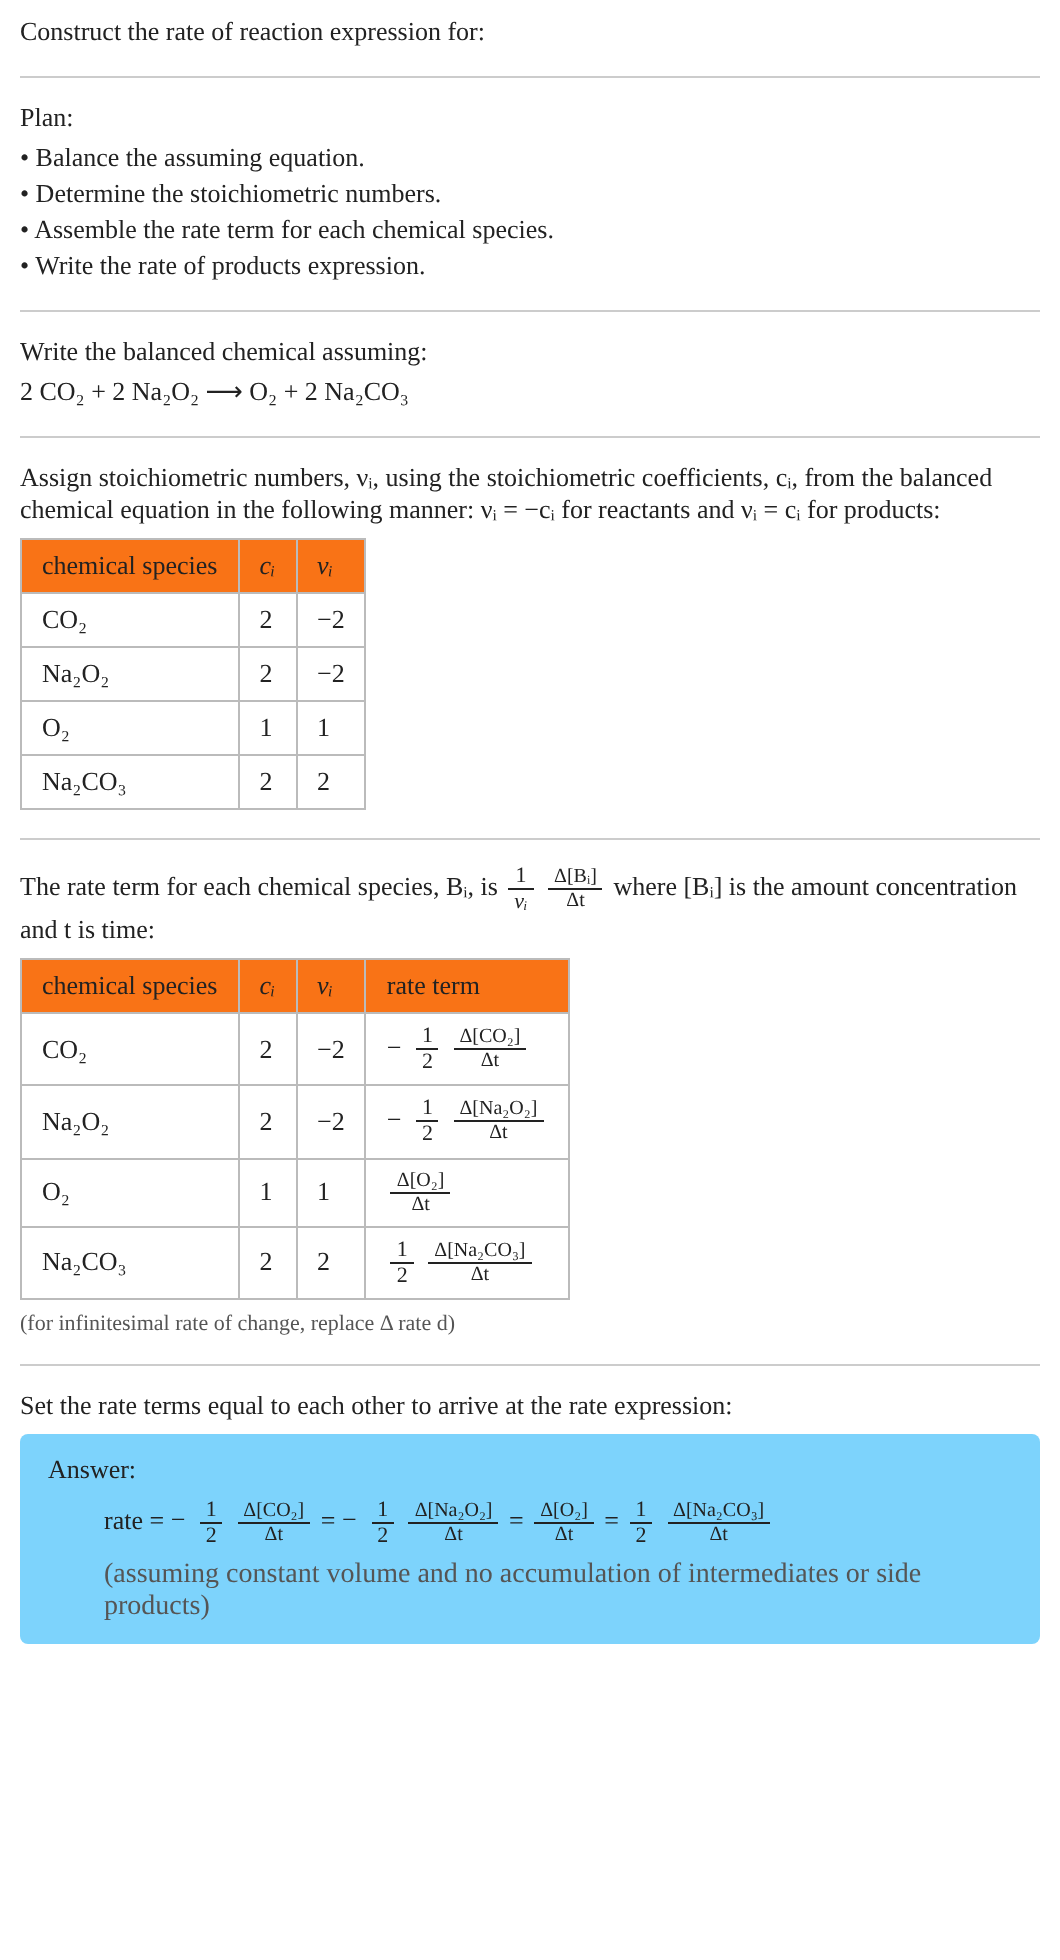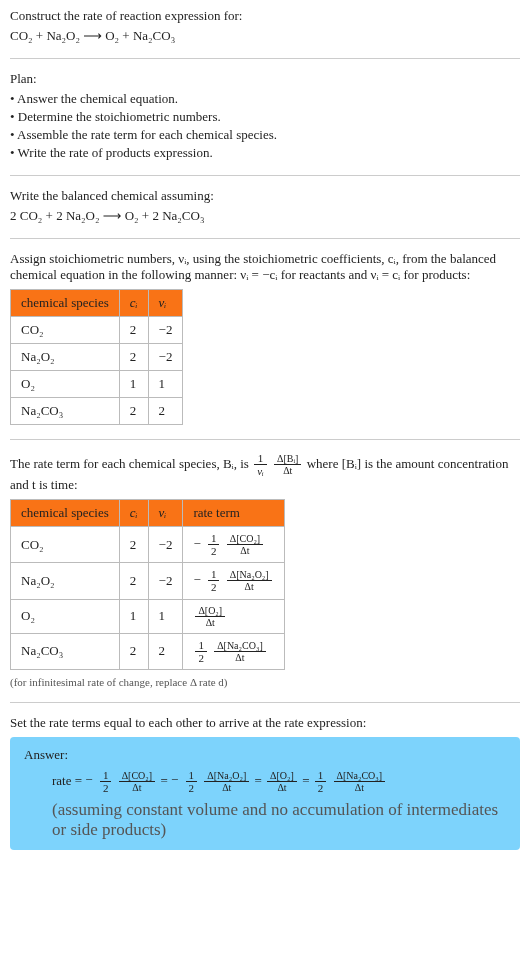--- a/index.html
+++ b/index.html
@@ -41,38 +41,37 @@
 .delta-frac .num, .delta-frac .den { font-size: 10px; }
 .small-note { font-size: 11px; color: #555; margin-top: 4px; }
 .answer-box {
   background: #7dd3fc;
   border-radius: 4px;
   padding: 10px 14px;
   margin-top: 6px;
 }
 .answer-box .ans-label { margin-bottom: 6px; }
 .answer-line { margin-left: 28px; margin-bottom: 6px; white-space: nowrap; }
-.answer-note { margin-left: 28px; font-size: 17px; color: #555; }
+.answer-note { margin-left: 28px; font-size: 14px; color: #555; }
 .eq-line { margin: 4px 0; }
 .neg { margin-right: 2px; }
 </style>
 </head>
 <body>
 
 <div class="section">
   <div>Construct the rate of reaction expression for:</div>
-  <div class="eq-line">CO₂ + Na₂O₂  ⟶  O₂ + Na₂CO₃</div>
 </div>
 
 <hr>
 
 <div class="section">
   <div>Plan:</div>
   <div class="plan-list">
-    <div class="plan-item">• Answer the chemical equation.</div>
+    <div class="plan-item">• Balance the assuming equation.</div>
     <div class="plan-item">• Determine the stoichiometric numbers.</div>
     <div class="plan-item">• Assemble the rate term for each chemical species.</div>
     <div class="plan-item">• Write the rate of products expression.</div>
   </div>
 </div>
 
 <hr>
 
 <div class="section">
   <div>Write the balanced chemical assuming:</div>

